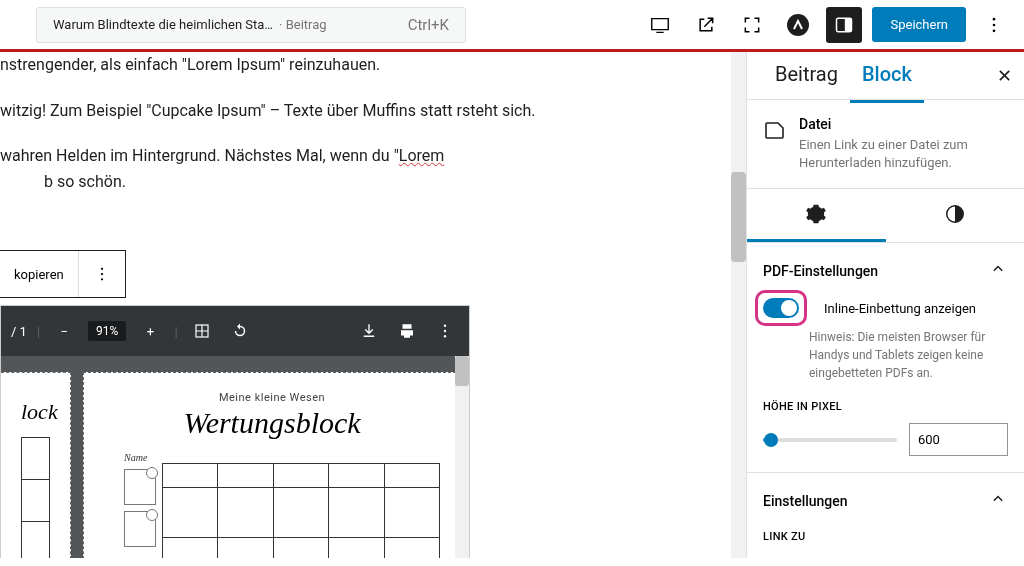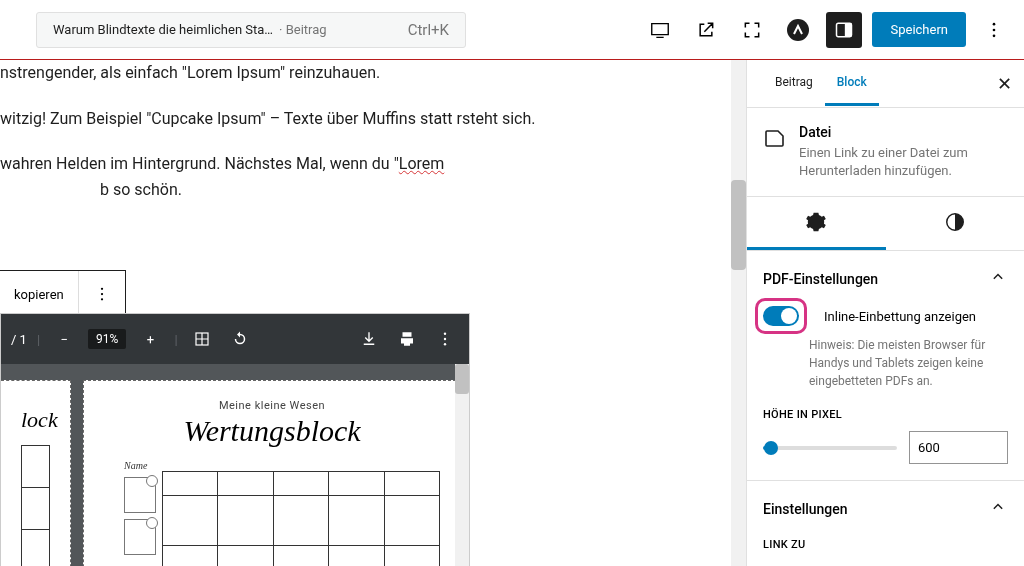--- a/index.html
+++ b/index.html
@@ -1,40 +1,40 @@
 <!DOCTYPE html>
 <html><head>
   <meta charset="utf-8">
   <style>
     * { box-sizing: border-box; margin: 0; padding: 0; font-family: -apple-system, BlinkMacSystemFont, "Segoe UI", Roboto, sans-serif; }
     body { width: 1024px; height: 566px; overflow: hidden; background: #fff; position: relative; }
 
     
-    .topbar { height: 60px; display: flex; justify-content: space-between; padding: 0 12px 0 36px; border-bottom: 1px solid #b91c1c; }
+    .topbar { height: 52px; display: flex; justify-content: space-between; padding: 0 12px 0 36px; border-bottom: 3px solid #b91c1c; }
     .topbar-left { display: flex; align-items: center; gap: 12px; }
     .breadcrumb { display: flex; align-items: center; background: #f6f7f7; border: 1px solid #e0e0e0; border-radius: 3px; padding: 8px 16px; font-size: 13px; color: #1e1e1e; gap: 6px; min-width: 430px; justify-content: space-between; }
     .breadcrumb-type { color: #757575; }
     .breadcrumb-shortcut { color: #757575; font-size: 15px; margin-left: auto; }
     .topbar-right { display: flex; align-items: center; gap: 10px; }
     .icon-btn { width: 36px; height: 36px; display: flex; align-items: center; justify-content: center; background: transparent; border: none; cursor: pointer; border-radius: 2px; }
     .icon-btn.dark { background: #1e1e1e; color: #fff; border-radius: 3px; }
     .save-btn { background: #007cba; color: #fff; border: none; padding: 10px 18px; font-size: 13px; cursor: pointer; border-radius: 3px; }
 
     
     .main { display: flex; height: calc(100% - 60px); }
     .editor { flex: 1; position: relative; overflow: hidden; }
     .sidebar { width: 278px; border-left: 1px solid #e0e0e0; overflow-y: auto; }
 
     
     .post-content { padding: 0 0 0 0; color: #1e1e1e; font-size: 16px; line-height: 1.6; }
     .post-content p { margin-bottom: 20px; padding: 0 10px 0 0; }
     .post-content .wavy { text-decoration: underline wavy #d63638; text-decoration-thickness: 1px; }
 
     
-    .block-toolbar { position: absolute; top: 210px; left: 0; display: flex; align-items: center; background: #0c4a6e; border: 1px solid #1e1e1e; border-left: none; height: 48px; }
+    .block-toolbar { position: absolute; top: 198px; left: 0; display: flex; align-items: center; background: #0c4a6e; border: 1px solid #1e1e1e; border-left: none; height: 48px; }
     .tb-btn { height: 100%; padding: 0 14px; background: #fff; border: none; border-right: 1px solid #ddd; font-size: 13px; cursor: pointer; display: flex; align-items: center; }
     .tb-btn.last { border-right: none; }
     .tb-btn svg { width: 18px; height: 18px; }
 
     
     .pdf-viewer { position: absolute; top: 253px; left: 0; width: 470px; height: 320px; border: 1px solid #ccc; }
     .pdf-toolbar { height: 50px; background: #323639; display: flex; align-items: center; justify-content: space-between; padding: 0 10px; color: #fff; font-size: 13px; }
     .pdf-tb-left, .pdf-tb-center, .pdf-tb-right { display: flex; align-items: center; gap: 10px; }
     .pdf-tb-btn { width: 28px; height: 28px; display: flex; align-items: center; justify-content: center; color: #fff; cursor: pointer; }
     .pdf-zoom-badge { background: #191b1c; padding: 3px 8px; border-radius: 2px; font-size: 12px; }
@@ -55,21 +55,21 @@
     .pdf-thumb { width: 32px; height: 36px; border: 1.5px solid #777; position: relative; }
     .pdf-thumb::before { content: ''; position: absolute; top: -3px; right: -3px; width: 10px; height: 10px; border: 1.5px solid #777; border-radius: 50%; background: #fff; }
     .pdf-grid-rows { display: flex; flex-direction: column; border: 1px solid #333; flex: 1; }
     .pdf-grid-row { display: flex; height: 24px; border-bottom: 1px solid #333; }
     .pdf-grid-row.tall { height: 50px; }
     .pdf-grid-cell { flex: 1; border-right: 1px solid #333; }
     .pdf-grid-cell:last-child { border-right: none; }
 
     
     .sb-tabs { display: flex; align-items: center; border-bottom: 1px solid #e0e0e0; padding: 0 16px; height: 48px; position: relative; }
-    .sb-tab { padding: 14px 12px; font-size: 12px; color: #1e1e1e; cursor: pointer; border-bottom: 3px solid transparent; font-weight: 400; }
+    .sb-tab { padding: 14px 12px; font-size: 20px; color: #1e1e1e; cursor: pointer; border-bottom: 3px solid transparent; font-weight: 400; }
     .sb-tab.active { border-bottom-color: #007cba; color: #007cba; font-weight: 500; }
     .sb-close { position: absolute; right: 12px; font-size: 18px; cursor: pointer; color: #1e1e1e; }
 
     .sb-block-header { display: flex; padding: 16px; gap: 12px; align-items: flex-start; }
     .sb-block-icon { width: 24px; height: 24px; flex-shrink: 0; margin-top: 2px; }
     .sb-block-title { font-size: 14px; font-weight: 500; margin-bottom: 4px; }
     .sb-block-desc { font-size: 13px; color: #757575; line-height: 1.4; }
 
     .sb-subtabs { display: flex; border-top: 1px solid #e0e0e0; border-bottom: 1px solid #e0e0e0; }
     .sb-subtab { flex: 1; padding: 14px 0; display: flex; align-items: center; justify-content: center; cursor: pointer; border-bottom: 3px solid transparent; }
@@ -146,21 +146,21 @@
       </button>
   </div>
 </div>
 
 <div class="main">
   <div class="editor">
     <div class="post-content">
       <p>nstrengender, als einfach "Lorem Ipsum" reinzuhauen.</p>
       <p>witzig! Zum Beispiel "Cupcake Ipsum" – Texte über Muffins statt rsteht sich.</p>
       <p><span> wahren Helden im Hintergrund. Nächstes Mal, wenn du "</span><span class="wavy">Lorem</span></p>
-      <p style="margin-top:-20px; padding-left:100px;">b so schön.</p>
+      <p style="margin-top:-20px; padding-left:44px;">b so schön.</p>
     </div>
 
     <div class="block-toolbar">
       <button class="tb-btn">kopieren</button>
       <button class="tb-btn last">
           <svg viewBox="0 0 24 24">
             <circle cx="12" cy="5" r="1.5"></circle>
             <circle cx="12" cy="12" r="1.5"></circle>
             <circle cx="12" cy="19" r="1.5"></circle>
           </svg>

